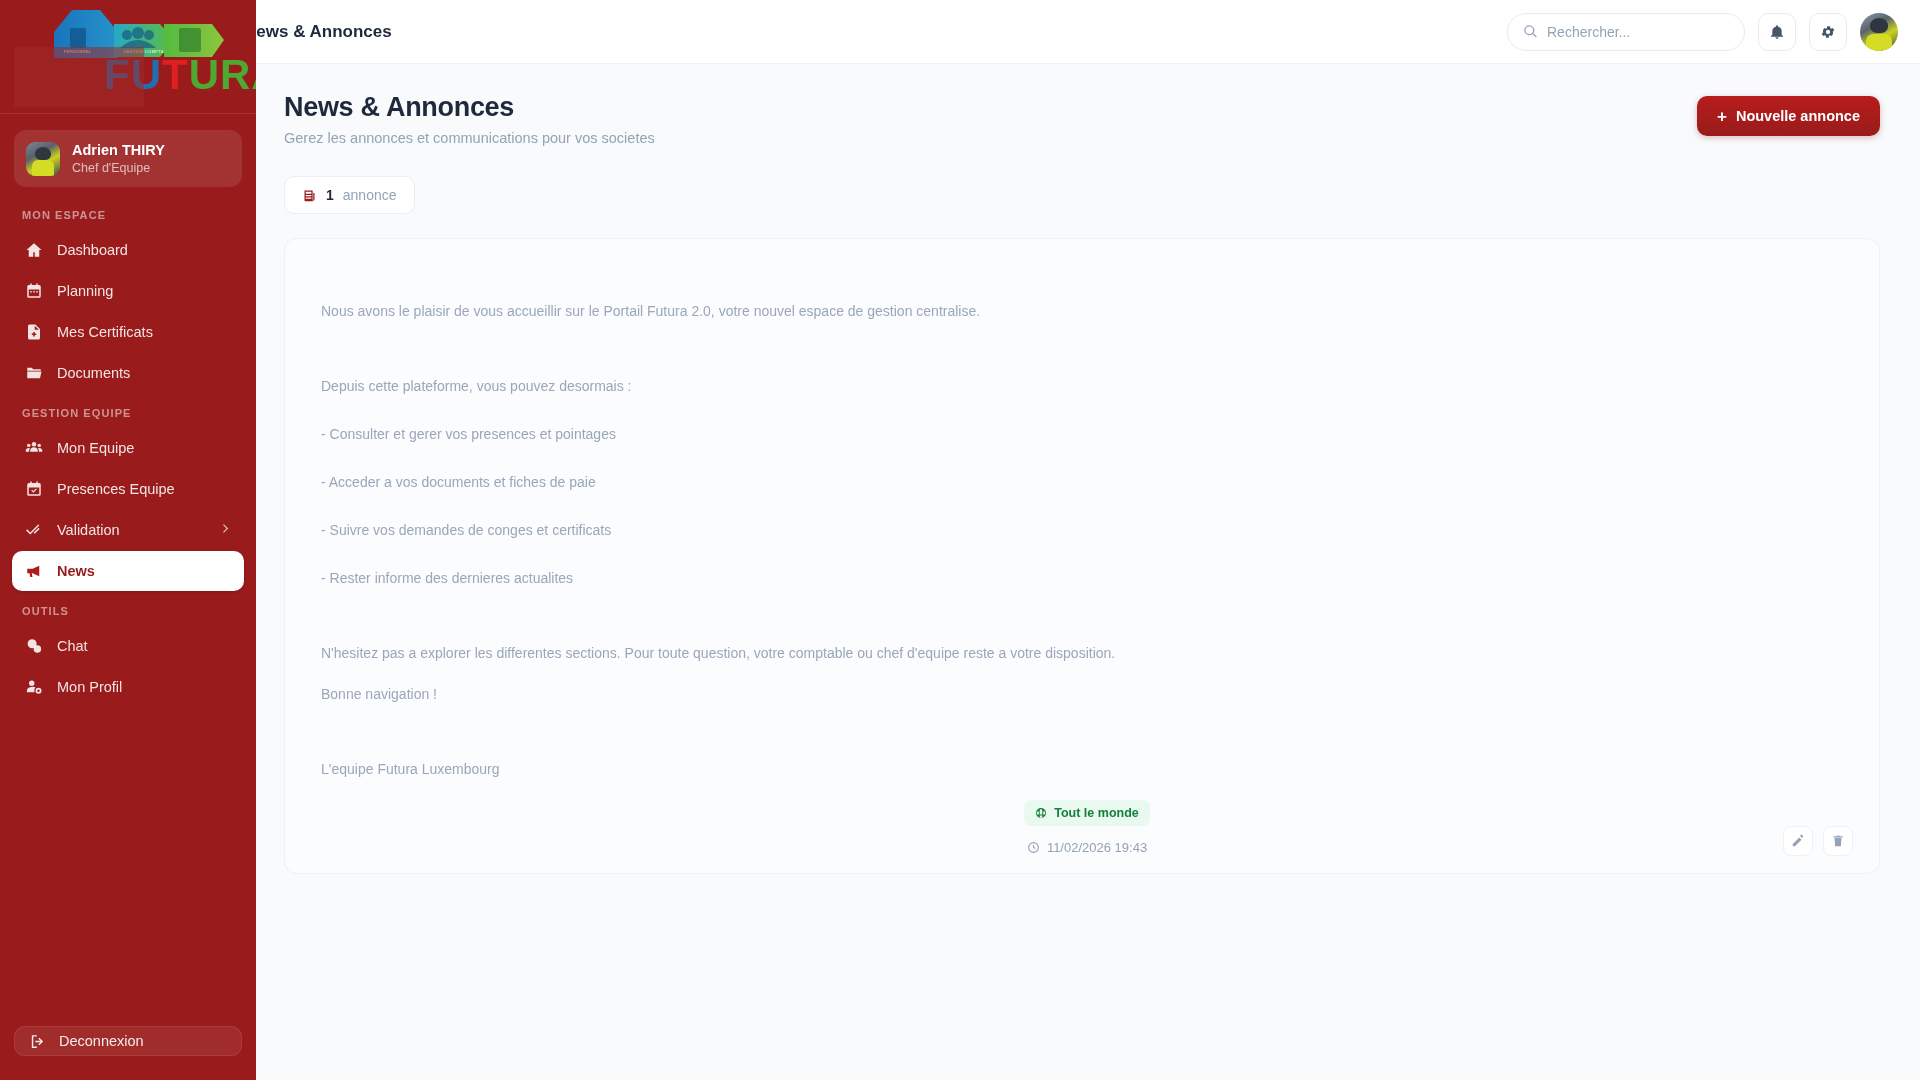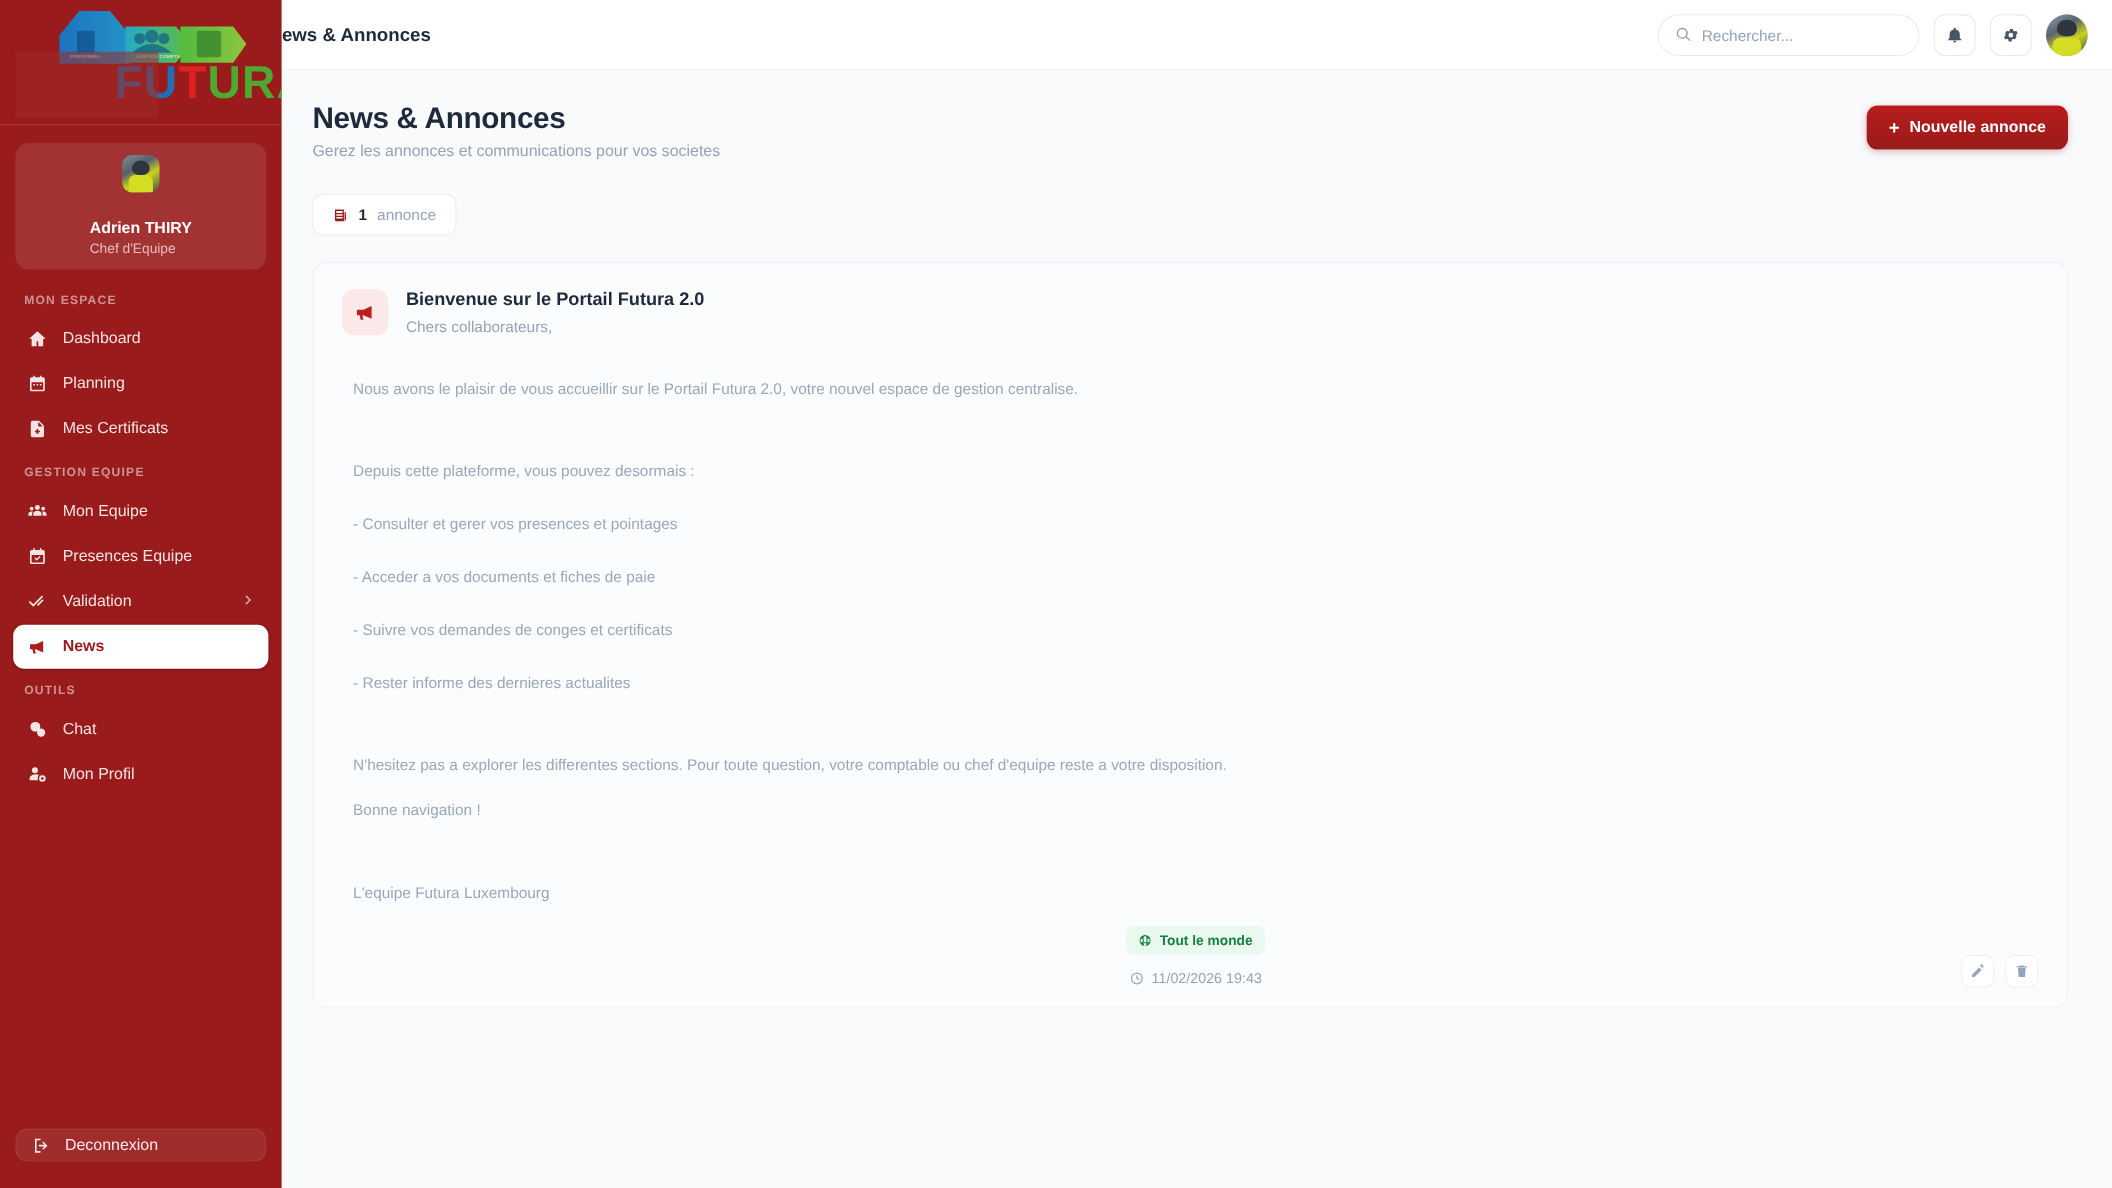--- a/index.html
+++ b/index.html
@@ -46,21 +46,21 @@
     position: absolute; left: 50px; top: 47px;
     font-size: 4px; color: #d9e6b8; letter-spacing: .3px;
     display: flex; gap: 32px; font-weight: 700;
   }
 
   .user-card {
     margin: 16px 14px 0 14px;
     background: rgba(255,255,255,0.10);
     border-radius: 12px;
     padding: 11px 12px;
-    display: flex; align-items: center; gap: 24px; flex-direction: column;
+    display: flex; align-items: center; gap: 12px;
   }
   .avatar-img {
     width: 34px; height: 34px; border-radius: 9px;
     background: linear-gradient(150deg,#7d8a97 0%,#58606b 35%,#c9d11f 60%,#3f4752 100%);
     flex: 0 0 34px; position: relative; overflow: hidden;
   }
   .avatar-img::after {
     content:""; position:absolute; left:6px; bottom:0; width:22px; height:16px;
     background: #d4dd24; border-radius: 6px 6px 0 0;
   }
@@ -301,20 +301,28 @@
 
         <div class="nav-item">
           <span class="ico">
             <svg viewBox="0 0 24 24">
                 <path d="M14 2H6a2 2 0 00-2 2v16a2 2 0 002 2h12a2 2 0 002-2V8zm-1 7V3.5L18.5 9zm-2 3h2v2h2v2h-2v2h-2v-2H9v-2h2z"></path>
               </svg>
           </span>
           <span>Mes Certificats</span>
         </div>
 
+        <div class="nav-item">
+          <span class="ico">
+            <svg viewBox="0 0 24 24">
+                <path d="M3 5h6l2 2h10v2H3zm0 5h19l-2 9H3z"></path>
+              </svg>
+          </span>
+          <span>Documents</span>
+        </div>
       </div>
 
       <div class="nav-group">
         <div class="nav-group-label">GESTION EQUIPE</div>
 
         <div class="nav-item">
           <span class="ico">
             <svg viewBox="0 0 24 24">
                 <circle cx="12" cy="7" r="3"></circle>
                 <circle cx="5" cy="8.5" r="2.3"></circle>
@@ -435,31 +443,20 @@
 
       <div class="count-pill">
         <svg viewBox="0 0 24 24">
             <path d="M4 4h13v15a2 2 0 002 2H5a2 2 0 01-1-2zm2 2v3h9V6zm0 5v2h9v-2zm0 4v2h9v-2zM18 8h2v11a1 1 0 11-2 0z"></path>
           </svg>
         <span class="num">1</span>
         <span>annonce</span>
       </div>
 
       <div class="card">
-        <div class="card-head">
-          <div class="card-icon">
-            <svg viewBox="0 0 24 24">
-                <path d="M3 9v6h3l1 5h3l-1-5h1l9 4V5l-9 4z"></path>
-              </svg>
-          </div>
-          <div>
-            <div class="card-title">Bienvenue sur le Portail Futura 2.0</div>
-            <div class="card-lead">Chers collaborateurs,</div>
-          </div>
-        </div>
 
         <div class="card-body">
           <p class="gap-big">Nous avons le plaisir de vous accueillir sur le Portail Futura 2.0, votre nouvel espace de gestion centralise.</p>
           <p>Depuis cette plateforme, vous pouvez desormais :</p>
           <p>- Consulter et gerer vos presences et pointages</p>
           <p>- Acceder a vos documents et fiches de paie</p>
           <p>- Suivre vos demandes de conges et certificats</p>
           <p class="gap-big">- Rester informe des dernieres actualites</p>
           <p class="tight">N'hesitez pas a explorer les differentes sections. Pour toute question, votre comptable ou chef d'equipe reste a votre disposition.</p>
           <p class="gap-big">Bonne navigation !</p>

